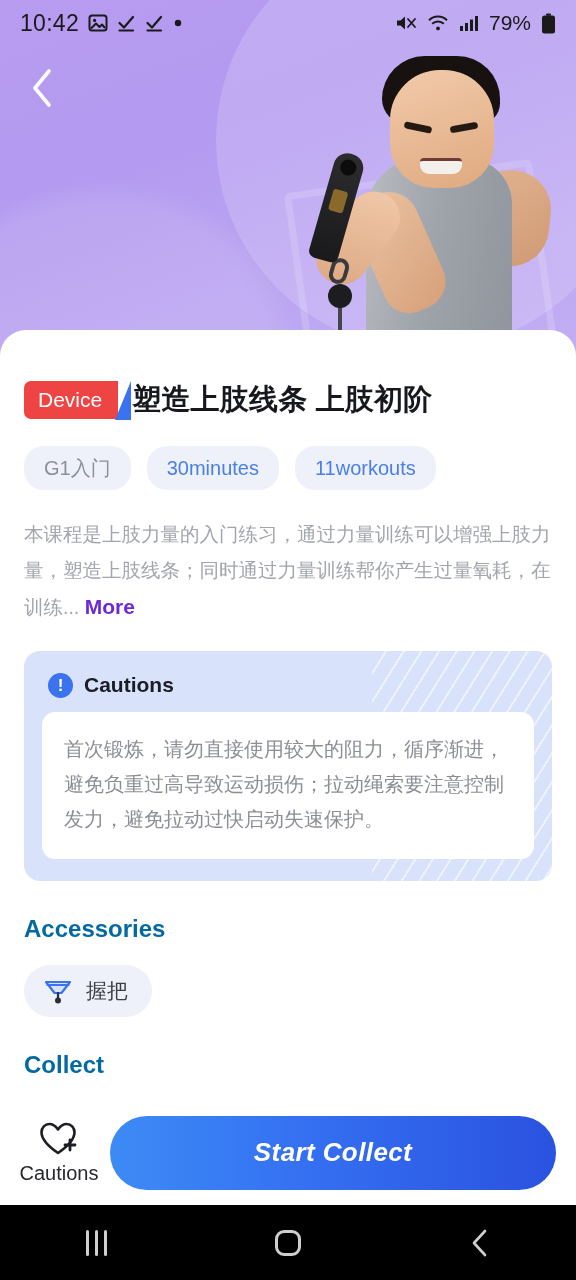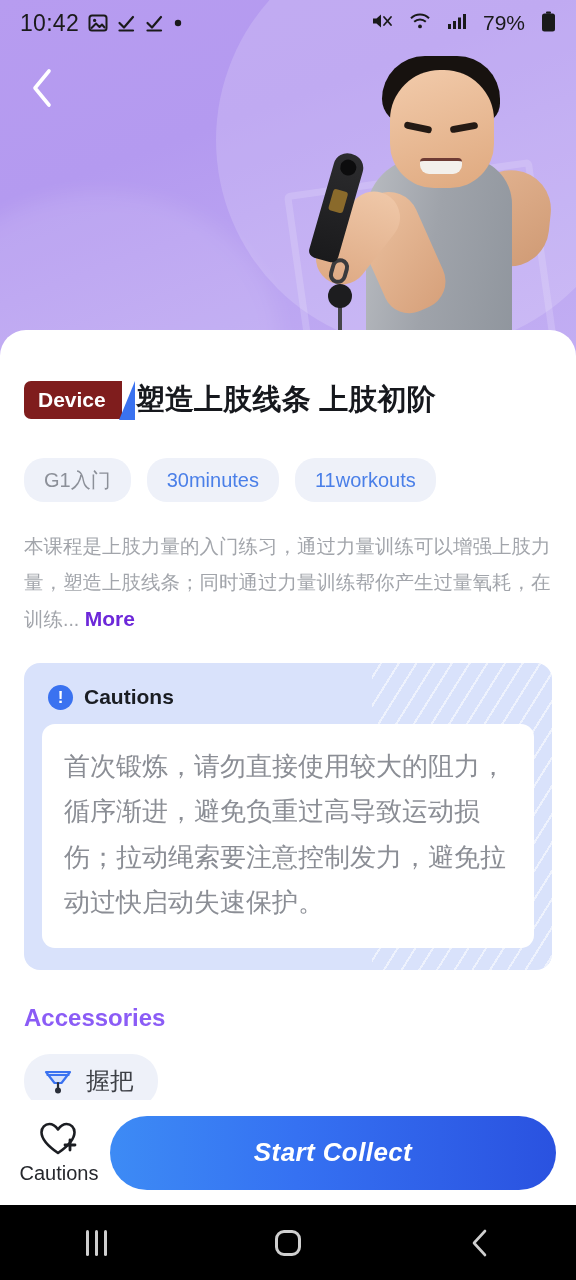--- a/index.html
+++ b/index.html
@@ -51,21 +51,21 @@
   .statusbar {
     position: absolute; top: 0; left: 0;
     width: 576px; height: 46px;
     display: flex; align-items: center;
     padding: 0 20px;
     color: #1a1a1a;
     z-index: 6;
   }
   .sb-left { display: flex; align-items: center; gap: 9px; }
   .sb-time { font-size: 23px; font-weight: 500; letter-spacing: 0.3px; }
-  .sb-right { margin-left: auto; display: flex; gap: 16px; }
+  .sb-right { margin-left: auto; display: flex; align-items: center; gap: 10px; }
   .sb-batt-txt { font-size: 21px; font-weight: 500; }
   .ic { display: block; }
 
   
   .back-btn {
     position: absolute; left: 20px; top: 66px;
     width: 44px; height: 44px;
     display: flex; align-items: center; justify-content: center;
     z-index: 7;
   }
@@ -177,24 +177,24 @@
     z-index: 8;
     overflow: hidden;
   }
 
   .title-row {
     display: flex; align-items: center; gap: 14px;
     padding: 50px 24px 0 24px;
   }
   .device-badge {
     position: relative;
-    background: #7f1d1d;
+    background: #ef4444;
     color: #ffffff;
     font-size: 21px;
-    font-weight: 700;
+    font-weight: 400;
     padding: 7px 16px 7px 14px;
     border-radius: 7px 0 0 7px;
     line-height: 1.1;
     white-space: nowrap;
   }
   .device-badge::after {
     content: "";
     position: absolute; right: -13px; top: 0;
     width: 0; height: 0;
     border-style: solid;
@@ -212,21 +212,20 @@
   .tag-row {
     display: flex; gap: 16px;
     padding: 26px 24px 0 24px;
   }
   .tag {
     background: #eef1f9;
     border-radius: 20px;
     padding: 10px 20px;
     font-size: 20px;
     line-height: 1.2;
-    margin-top: 12px;
   }
   .tag.gray { color: #8c9099; }
   .tag.blue { color: #4a7fe8; }
 
   .desc {
     padding: 26px 24px 0 24px;
     font-size: 19.5px;
     line-height: 1.85;
     color: #a2a5ab;
   }
@@ -272,41 +271,41 @@
     line-height: 1;
   }
   .caution-title {
     font-size: 21px; font-weight: bold; color: #1a1d23;
   }
   .caution-body {
     position: relative;
     background: #ffffff;
     border-radius: 13px;
     padding: 20px 22px 22px 22px;
-    font-size: 26px;
+    font-size: 20px;
     line-height: 1.75;
     color: #8b8e95;
     z-index: 2;
   }
 
   .section-title {
     padding: 34px 41px 0 24px;
     font-size: 24px;
     font-weight: bold;
-    color: #8b5cf6;
+    color: #0369a1;
   }
 
   .accessory-row { padding: 22px 24px 0 24px; display: flex; gap: 14px; }
   .accessory {
     display: flex; align-items: center; gap: 12px;
     background: #eef1f9;
     border-radius: 26px;
     padding: 11px 24px 11px 18px;
   }
-  .accessory-label { font-size: 24px; color: #3c3f45; text-align: right; }
+  .accessory-label { font-size: 21px; color: #3c3f45; text-align: right; }
 
   .phases-row {
     display: flex; gap: 20px;
     padding: 24px 0 0 24px;
   }
   .phase-card {
     position: relative;
     flex: 0 0 auto;
     width: 218px; height: 120px;
     border-radius: 14px;

